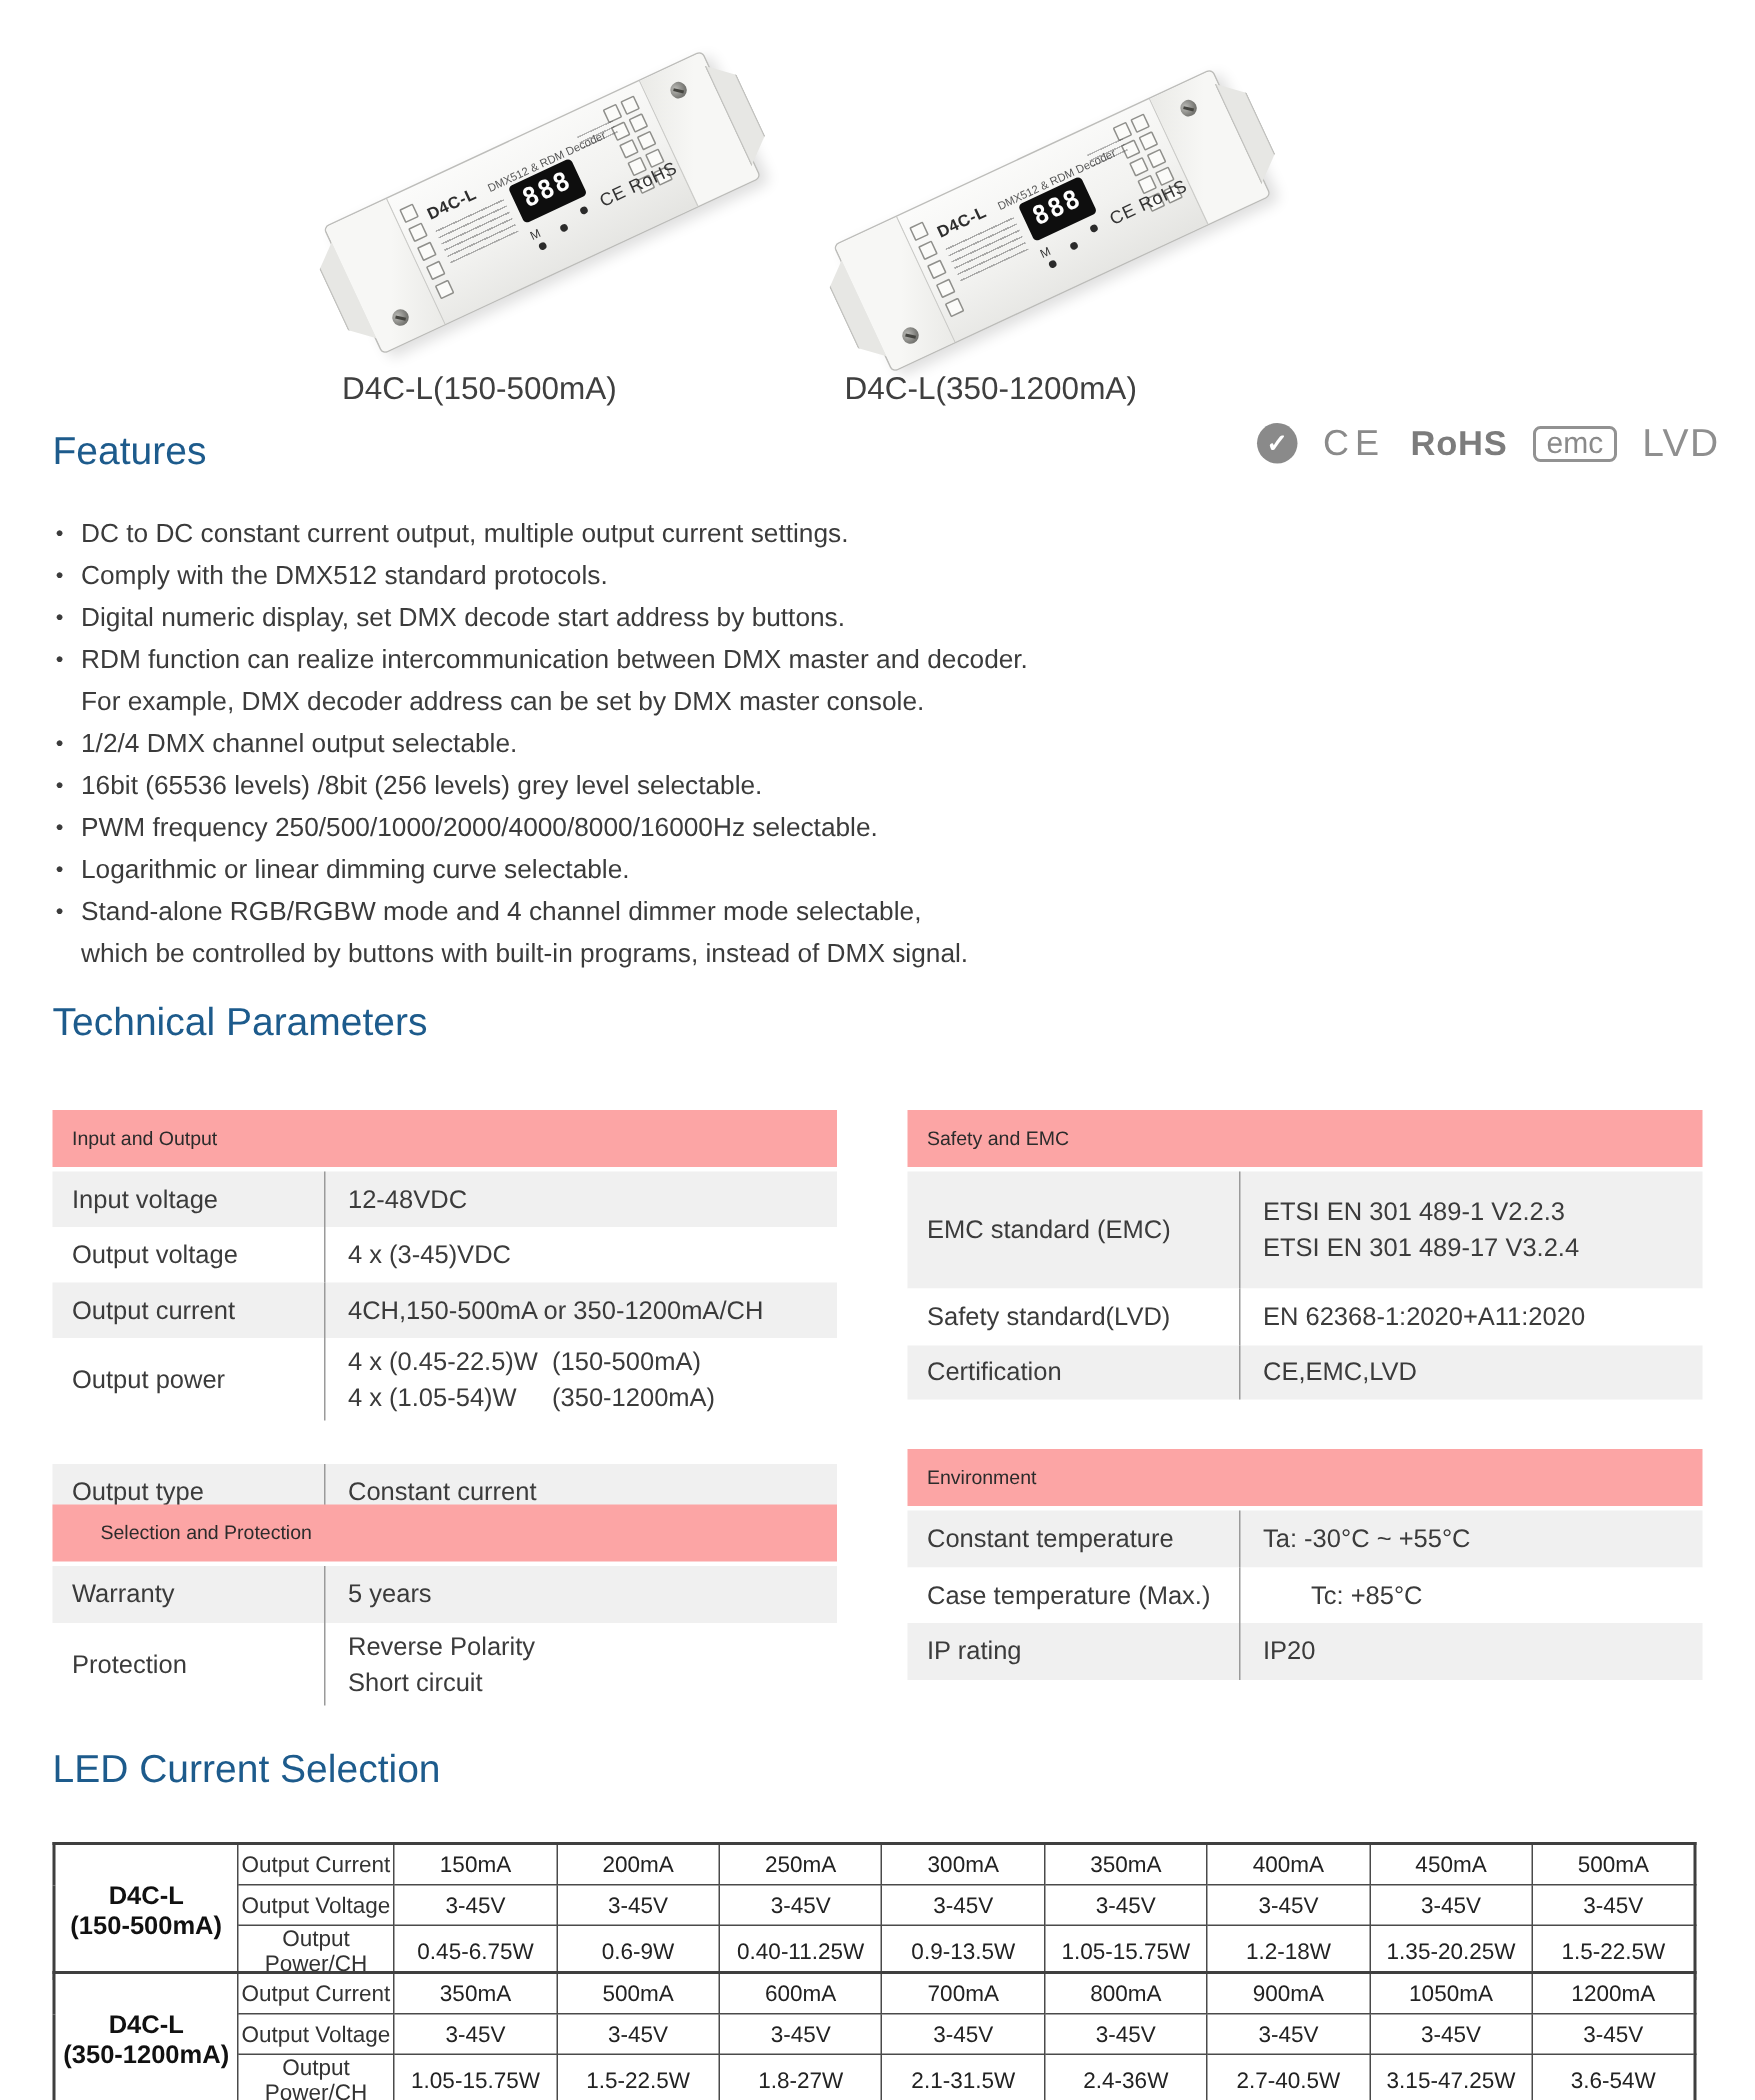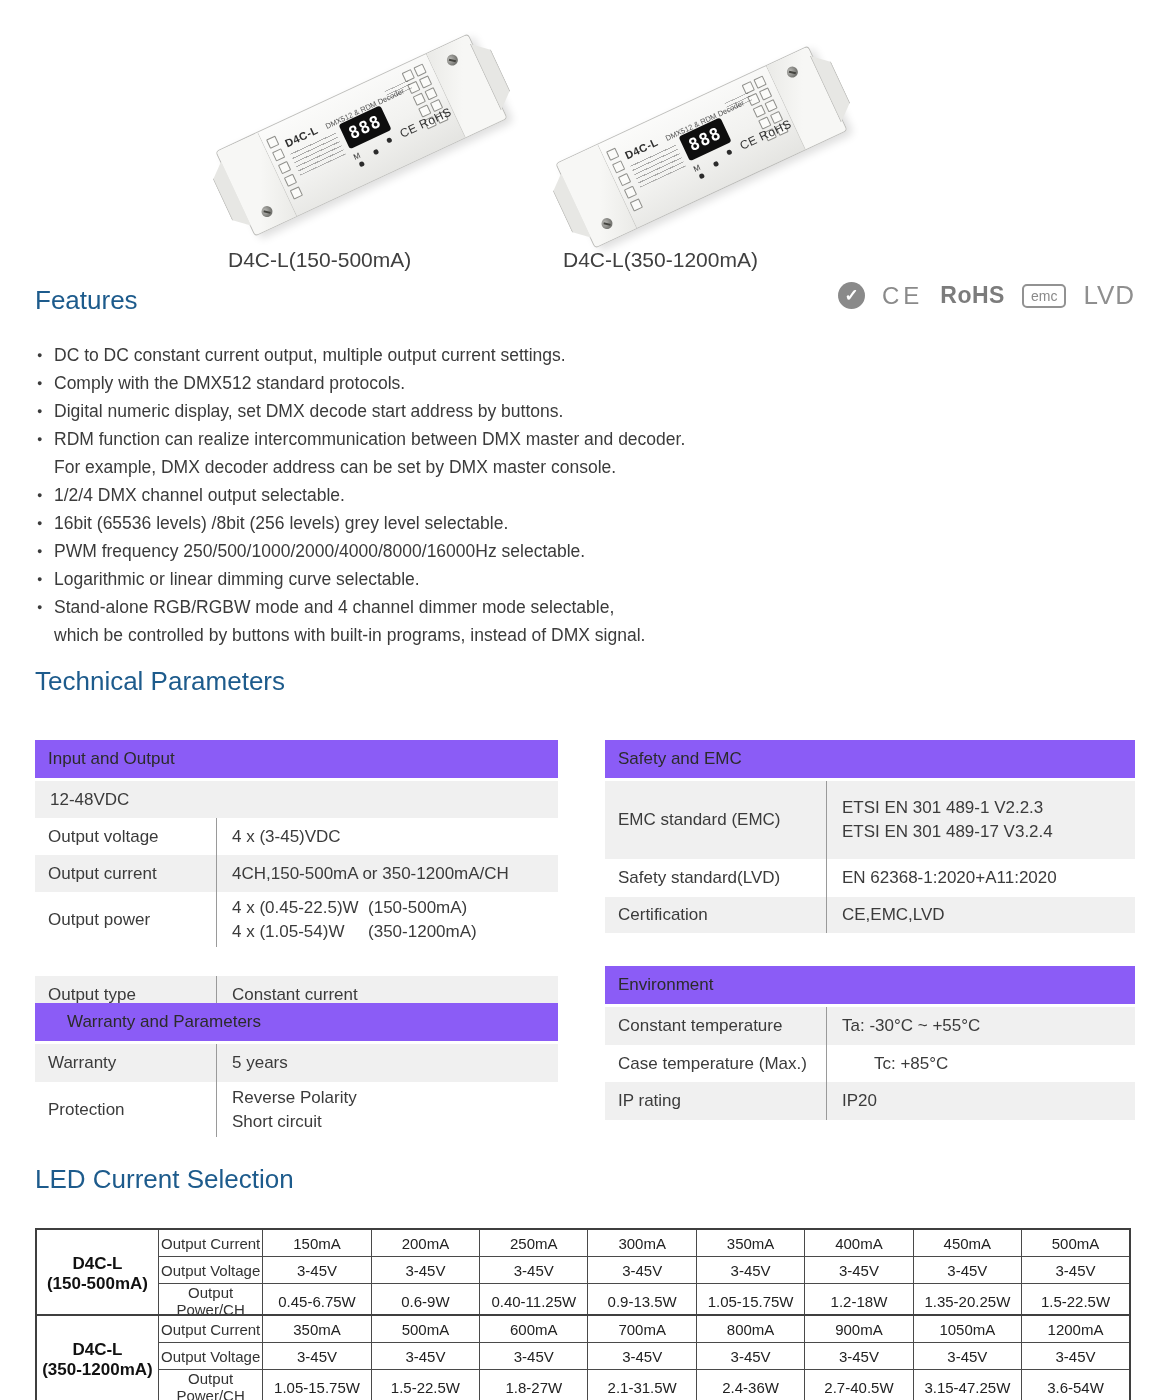--- a/index.html
+++ b/index.html
@@ -42,34 +42,34 @@
   .dot{position:absolute;width:5px;height:5px;border-radius:50%;background:#2b2b2b;}
   .mark{position:absolute;left:174px;top:55px;font-size:12px;color:#333;white-space:nowrap;letter-spacing:.5px;}
   .caption{position:absolute;font-size:21px;color:#3f3f3f;}
 
   
   .certrow{position:absolute;left:838px;top:280px;display:flex;align-items:center;gap:17px;color:#8a8a8a;}
   .ctick{width:27px;height:27px;border-radius:50%;background:#8a8a8a;color:#fff;font-weight:bold;
          font-size:17px;line-height:27px;text-align:center;}
   .ce{font-size:24px;letter-spacing:4px;font-weight:500;}
   .rohs{font-size:23px;font-weight:700;color:#7c7c7c;letter-spacing:.5px;}
-  .emcbox{font-size:14px;border:2px solid #929292;border-radius:5px;padding:0 7px;line-height:20px;}
+  .emcbox{font-size:20px;border:2px solid #929292;border-radius:5px;padding:0 7px;line-height:20px;}
   .lvd{font-size:26px;letter-spacing:1px;color:#8f8f8f;}
 
   
   .sect{position:absolute;font-size:26px;color:#1d5b8c;}
 
   
   .feat{position:absolute;left:37px;top:341px;font-size:17.5px;color:#3b3b3b;}
   .feat .li{position:relative;padding-left:17px;height:28px;line-height:28px;white-space:nowrap;}
   .feat .li.b::before{content:"●";position:absolute;left:0;top:0;font-size:9px;}
 
   
   .spec{position:absolute;font-size:17px;}
-  .spec-h{height:38px;line-height:38px;background:#8b5cf6;color:#2b2b2b;font-size:17px;
+  .spec-h{height:38px;line-height:38px;background:#fca5a5;color:#2b2b2b;font-size:13px;
           padding-left:13px;margin-bottom:3px;}
   .spec-r{display:flex;align-items:center;}
   .bg1{background:#f0f0f0;} .bg0{background:#ffffff;}
   .spec-l{align-self:stretch;display:flex;align-items:center;padding-left:13px;
           border-right:1px solid #9a9a9a;box-sizing:border-box;}
   .spec-v{padding-left:15px;}
   .spec-v div{white-space:pre;line-height:24px;}
   .w1 .spec-l{width:182px;} .w2 .spec-l{width:222px;}
 
   
@@ -179,20 +179,21 @@
     <div class="li b">Logarithmic or linear dimming curve selectable.</div>
     <div class="li b">Stand-alone RGB/RGBW mode and 4 channel dimmer mode selectable,</div>
     <div class="li">which be controlled by buttons with built-in programs, instead of DMX signal.</div>
   </div>
 
   <div class="sect" style="left:35px;top:666px;">Technical Parameters</div>
 
   <div class="spec w1" style="left:35px;top:740px;width:523px;">
     <div class="spec-h">Input and Output</div>
     <div class="spec-r bg1" style="height:37px;">
+        <div class="spec-l">Input voltage</div>
         <div class="spec-v">
           <div>12-48VDC</div>
         </div>
       </div>
     <div class="spec-r bg0" style="height:37px;">
         <div class="spec-l">Output voltage</div>
         <div class="spec-v">
           <div>4 x (3-45)VDC</div>
         </div>
       </div>
@@ -211,21 +212,21 @@
       </div>
     <div class="spec-r bg1" style="height:37px;margin-top:29px;">
         <div class="spec-l">Output type</div>
         <div class="spec-v">
           <div>Constant current</div>
         </div>
       </div>
   </div>
 
   <div class="spec w1" style="left:35px;top:1003px;width:523px;">
-    <div class="spec-h" style="padding-left:32px;">Warranty and Parameters</div>
+    <div class="spec-h" style="padding-left:32px;">Selection and Protection</div>
     <div class="spec-r bg1" style="height:38px;">
         <div class="spec-l">Warranty</div>
         <div class="spec-v">
           <div>5 years</div>
         </div>
       </div>
     <div class="spec-r bg0" style="height:55px;">
         <div class="spec-l">Protection</div>
         <div class="spec-v">
           <div>Reverse Polarity</div>

